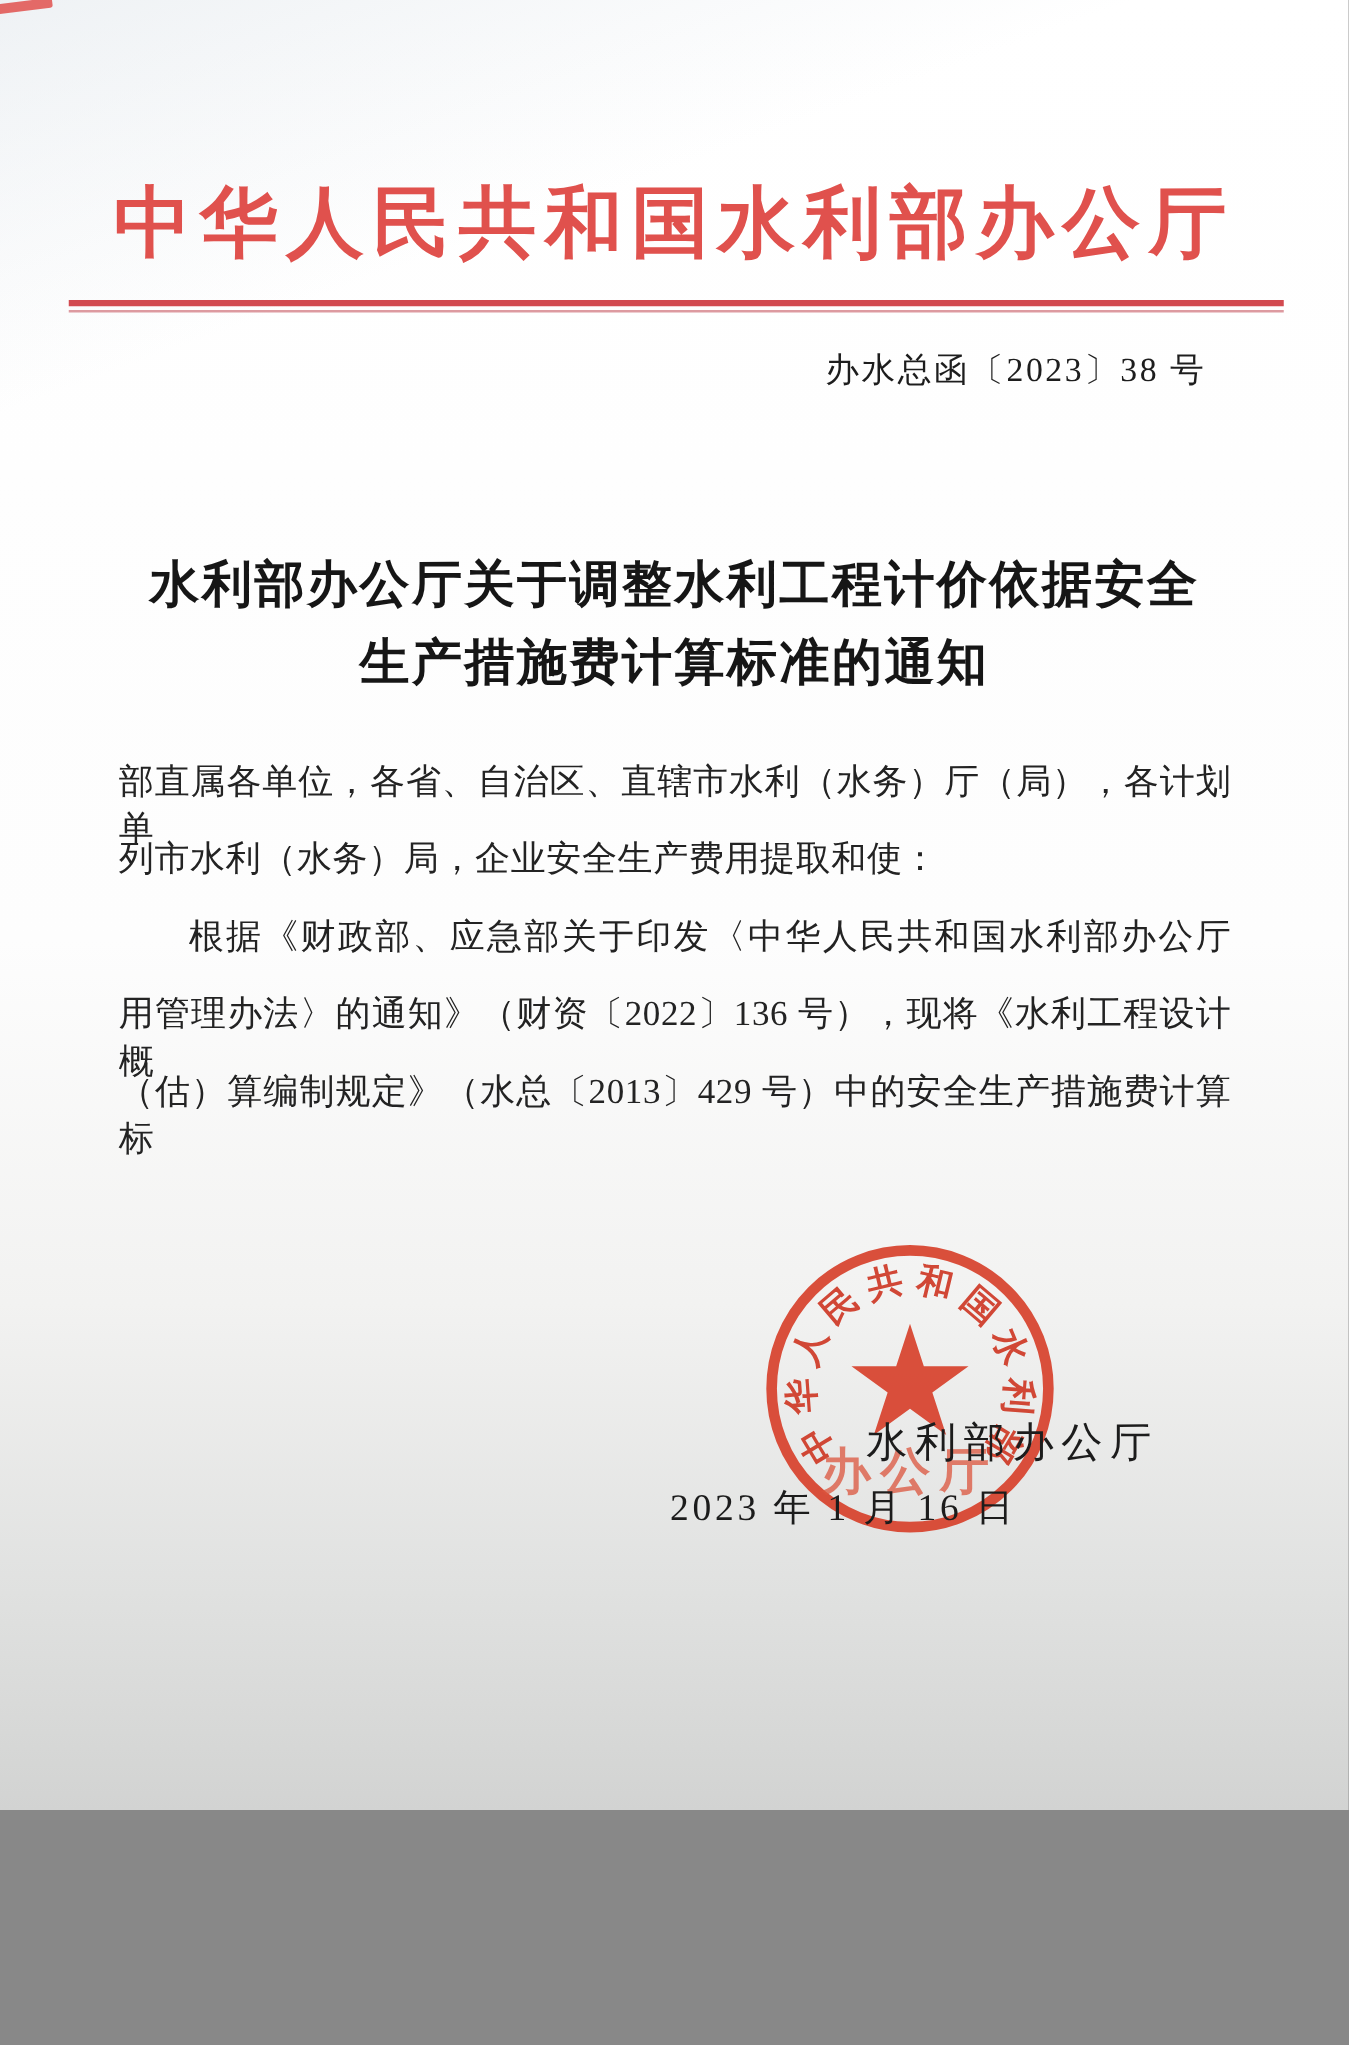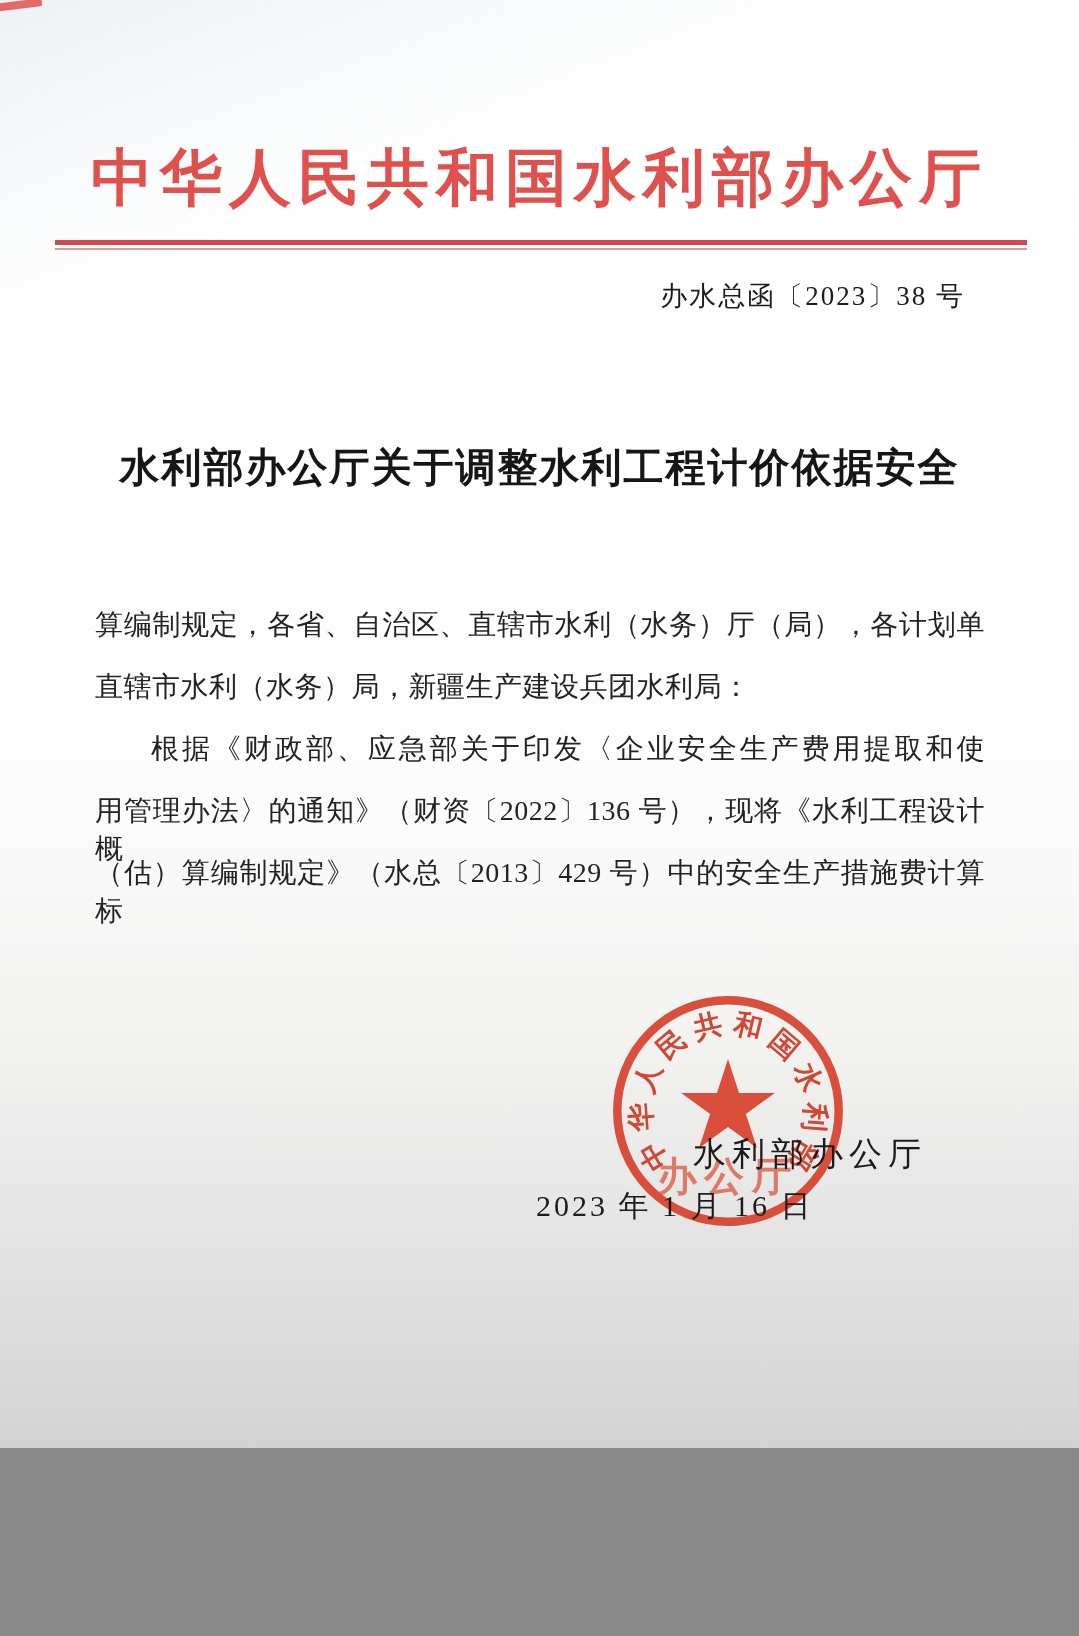--- a/index.html
+++ b/index.html
@@ -127,25 +127,26 @@
   <div class="corner-mark"></div>
 
   <div class="header-title">中华人民共和国水利部办公厅</div>
 
   <div class="rule-red-thick"></div>
   <div class="rule-red-thin"></div>
 
   <div class="doc-number">办水总函〔2023〕38 号</div>
 
   <div class="doc-title l1">水利部办公厅关于调整水利工程计价依据安全</div>
+  <div class="doc-title l2">生产措施费计算标准的通知</div>
 
-  <div class="body-line jus" style="top:606px">算编制规定，各省、自治区、直辖市水利（水务）厅（局），各计划单</div>
-  <div class="body-line" style="top:668px">直辖市水利（水务）局，新疆生产建设兵团水利局：</div>
+  <div class="body-line jus" style="top:606px">部直属各单位，各省、自治区、直辖市水利（水务）厅（局），各计划单</div>
+  <div class="body-line" style="top:668px">列市水利（水务）局，企业安全生产费用提取和使：</div>
 
-  <div class="body-line jus indent" style="top:730px">根据《财政部、应急部关于印发〈企业安全生产费用提取和使</div>
+  <div class="body-line jus indent" style="top:730px">根据《财政部、应急部关于印发〈中华人民共和国水利部办公厅</div>
   <div class="body-line jus" style="top:792px">用管理办法〉的通知》（财资〔2022〕136 号），现将《水利工程设计概</div>
   <div class="body-line jus" style="top:854px">（估）算编制规定》（水总〔2013〕429 号）中的安全生产措施费计算标</div>
 
   <div class="seal-wrap">
     <svg width="246" height="246" viewBox="0 0 260 260">
       <circle cx="130" cy="130" r="117" fill="none" stroke="#d8432e" stroke-width="9"></circle>
       <polygon fill="#d8432e" points="130,75 141.7,110.9 179.5,110.9 148.9,133.1 160.6,169.1 130,146.9 99.4,169.1 111.1,133.1 80.5,110.9 118.3,110.9"></polygon>
       <g fill="#cf3b28" font-size="30" text-anchor="middle">
         <text class="seal-arc-char" x="130" y="48" transform="rotate(-121,130,130)">中</text>
         <text class="seal-arc-char" x="130" y="48" transform="rotate(-94.1,130,130)">华</text>

